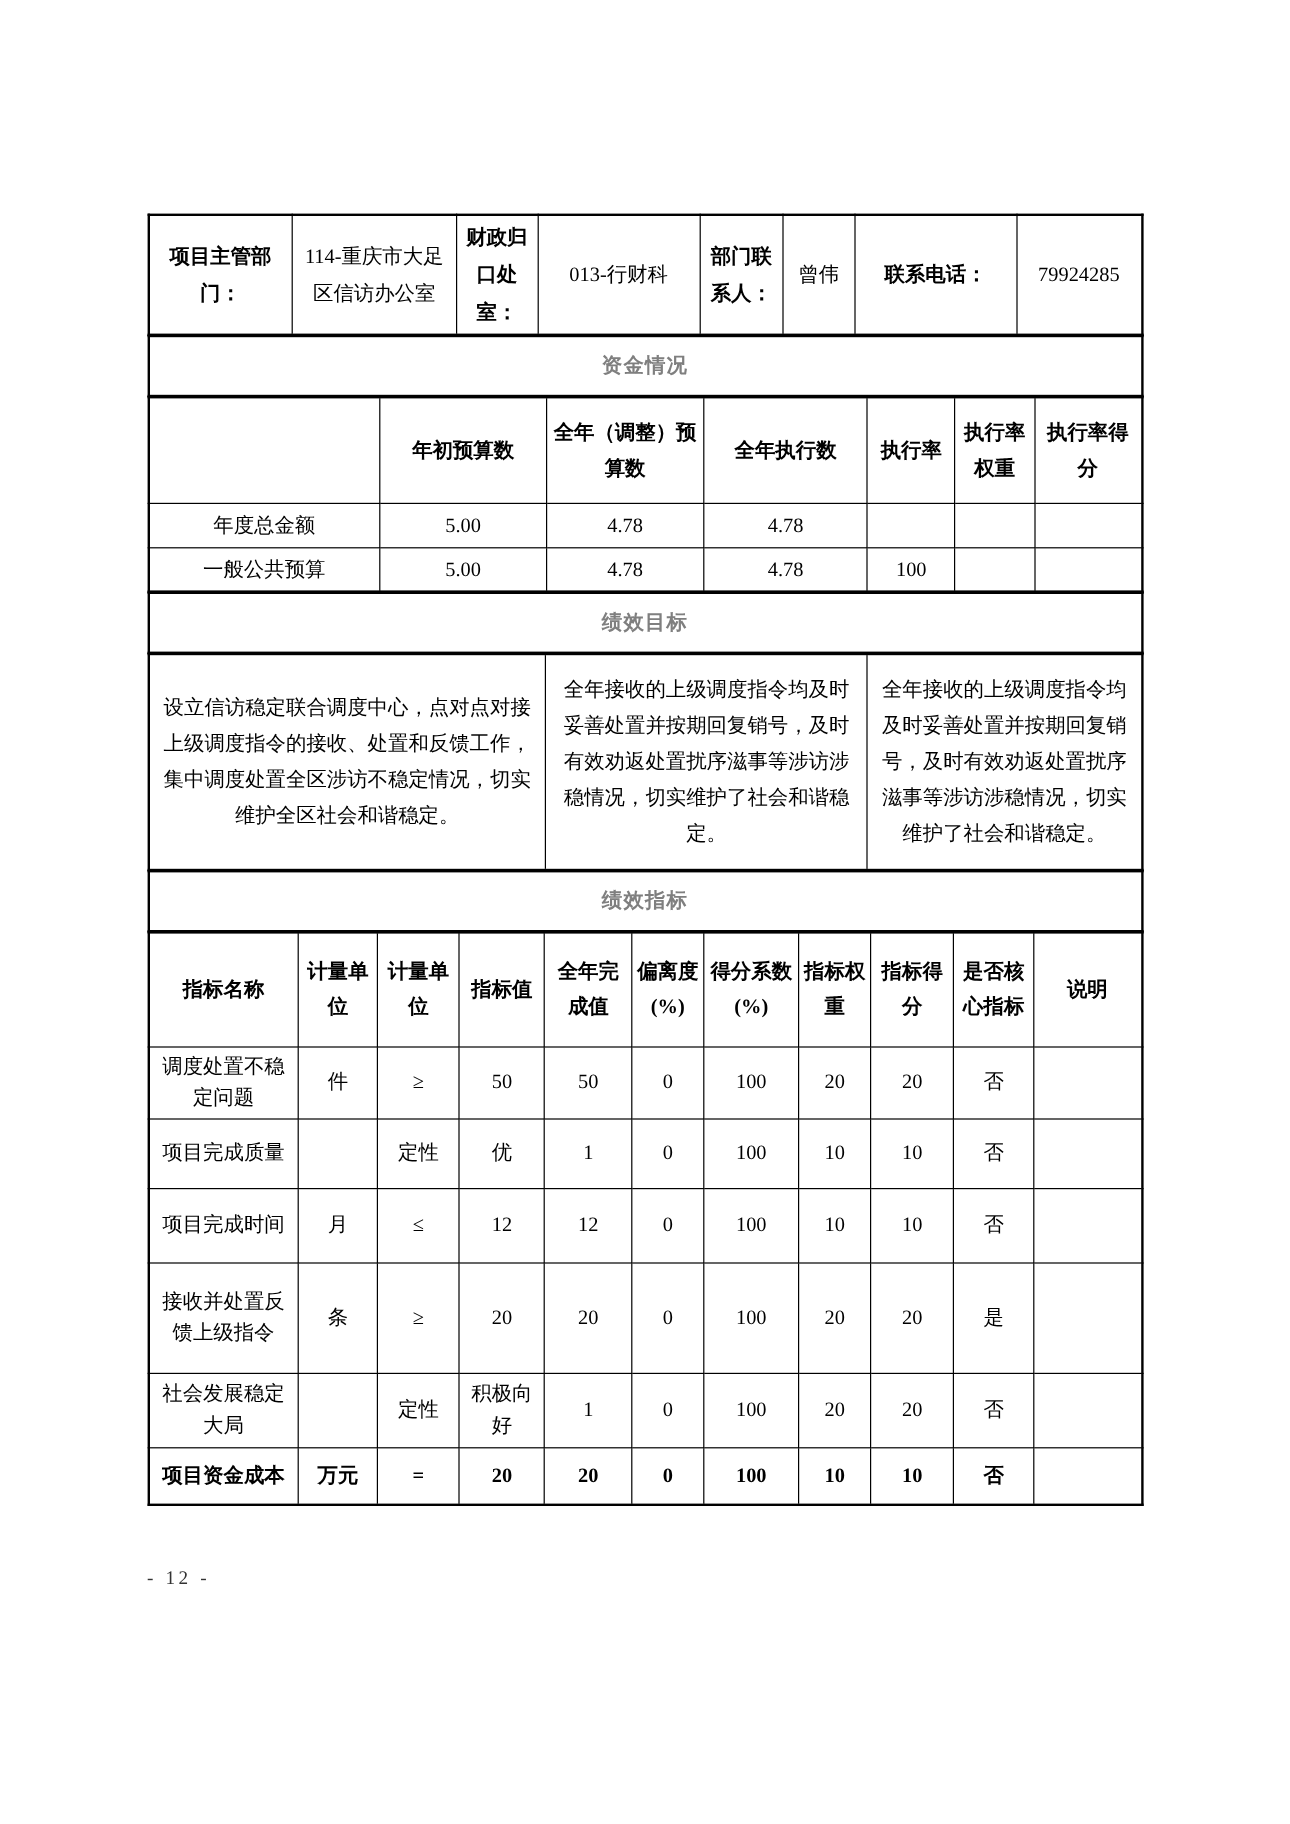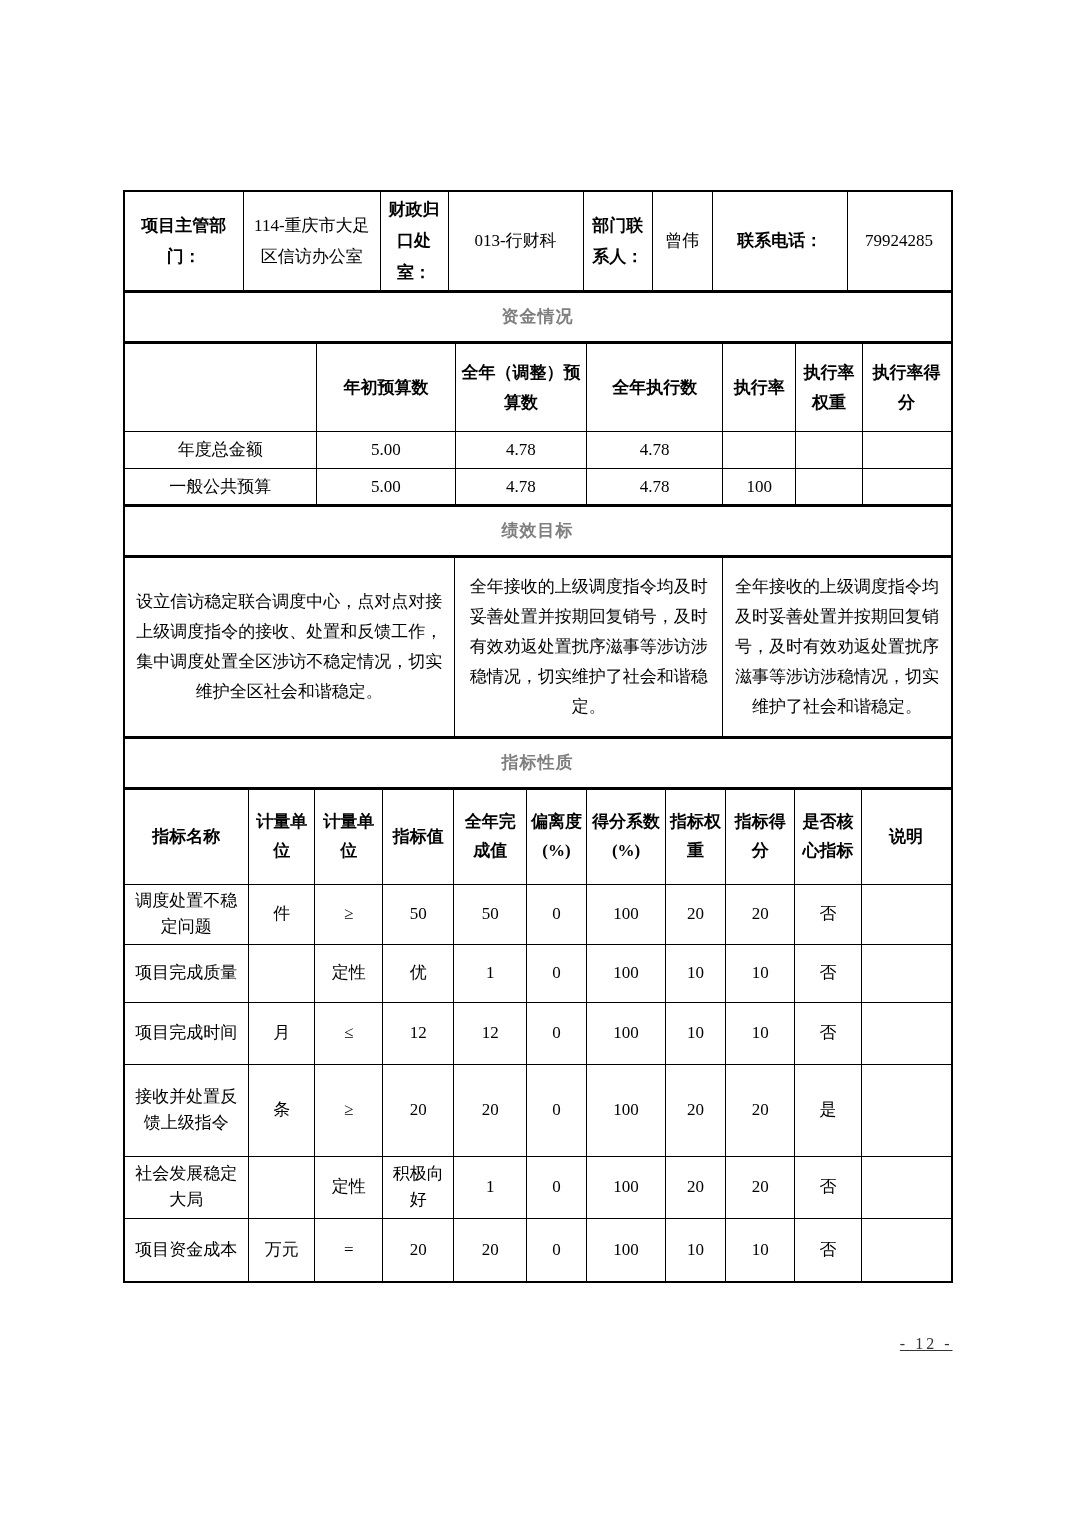--- a/index.html
+++ b/index.html
@@ -10,21 +10,21 @@
   }
   .page {
     width: 1075px;
     height: 1520px;
     background: #ffffff;
     position: relative;
     overflow: hidden;
   }
   .content {
     width: 830px;
-    margin: 12px auto;
+    margin: 0 auto;
     padding-top: 178px;
   }
   table.tbl {
     border-collapse: collapse;
     width: 100%;
     table-layout: fixed;
     border: 2px solid #000;
   }
   table.stack { margin-top: -1px; }
   .tbl td {
@@ -47,35 +47,34 @@
   }
   tr.rh100 td { height: 100px; line-height: 1.85; }
   tr.rh90 td { height: 88px; }
   tr.rh37 td { height: 37px; }
   tr.rh43 td { height: 43px; }
   tr.rh95 td { height: 95px; line-height: 1.7; }
   tr.rh60 td { height: 60px; }
   tr.rh58 td { height: 58px; }
   tr.rh62 td { height: 62px; }
   tr.rh92 td { height: 92px; }
-  tr.rh64 td { height: 64px; }
+  tr.rh64 td { height: 48px; font-weight: bold; }
   td.goal {
     height: 180px;
     line-height: 30px;
     padding: 6px 10px;
     text-align: center;
   }
   .ind td { line-height: 26px; padding: 2px 3px; }
   .pagenum {
-    text-align: right;
+    text-align: left;
     margin-top: 52px;
     font-size: 16px;
     color: #333;
     letter-spacing: 3px;
-    text-decoration: underline;
   }
 </style>
 </head>
 <body>
 
 <div class="page">
   <div class="content">
 
     <table class="tbl">
       <colgroup>
@@ -170,21 +169,21 @@
         <td class="goal">设立信访稳定联合调度中心，点对点对接上级调度指令的接收、处置和反馈工作，集中调度处置全区涉访不稳定情况，切实维护全区社会和谐稳定。</td>
         <td class="goal">全年接收的上级调度指令均及时妥善处置并按期回复销号，及时有效劝返处置扰序滋事等涉访涉稳情况，切实维护了社会和谐稳定。</td>
         <td class="goal">全年接收的上级调度指令均及时妥善处置并按期回复销号，及时有效劝返处置扰序滋事等涉访涉稳情况，切实维护了社会和谐稳定。</td>
       </tr>
     </tbody>
       </table>
 
     <table class="tbl stack">
       <tbody>
           <tr>
-        <td class="sect">指标性质</td>
+        <td class="sect">绩效指标</td>
       </tr>
     </tbody>
       </table>
 
     <table class="tbl stack ind">
       <colgroup>
         <col style="width:15.1%">
           <col style="width:8.0%">
           <col style="width:8.2%">
           <col style="width:8.6%">

